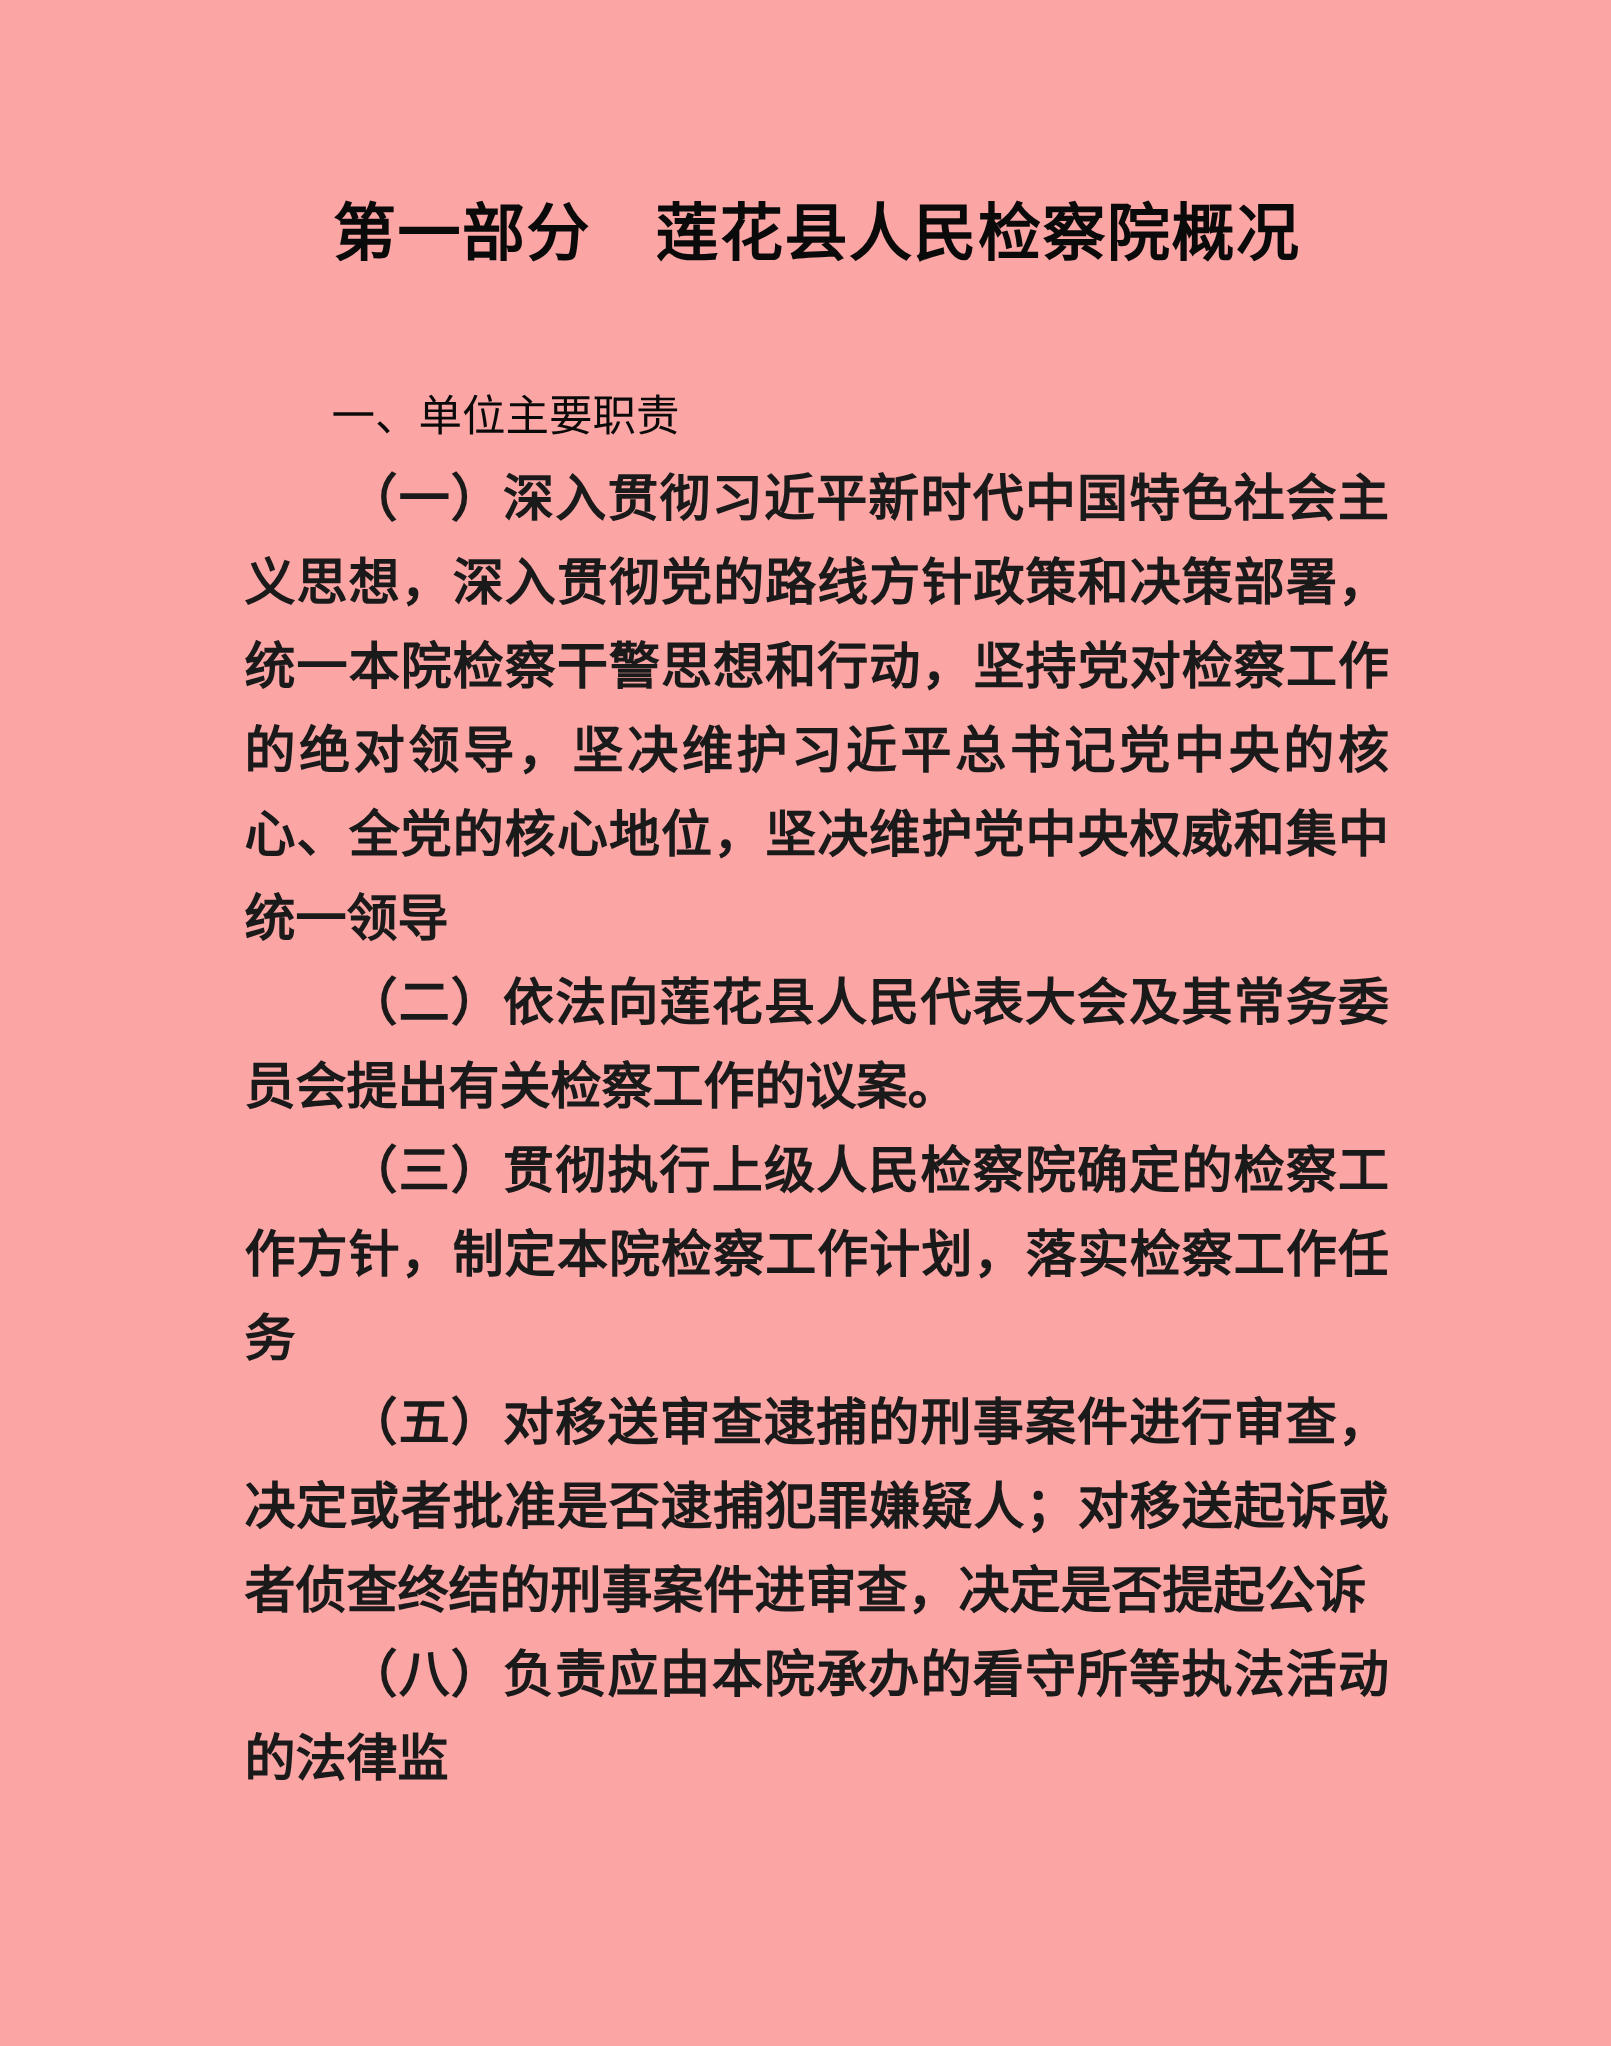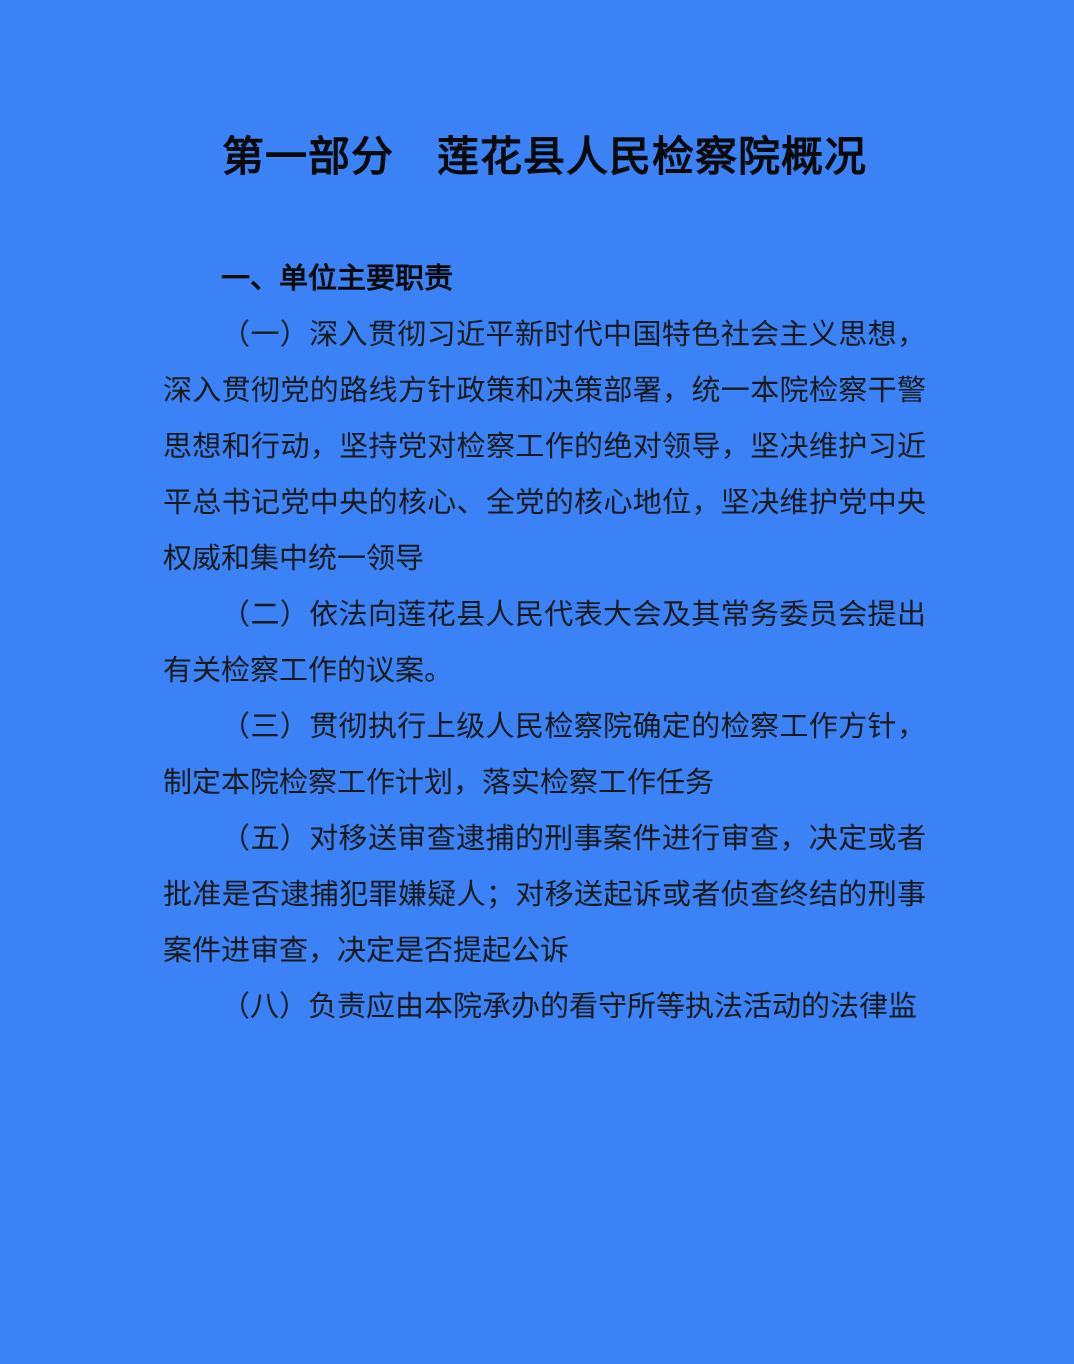--- a/index.html
+++ b/index.html
@@ -5,21 +5,21 @@
   html, body {
     margin: 0;
     padding: 0;
     background: #ffffff;
   }
   .page {
     position: relative;
     width: 1074px;
     height: 1364px;
     margin: 0 auto;
-    background: #3b82f6;
+    background: #fca5a5;
     color: #111111;
     overflow: hidden;
     box-sizing: border-box;
     padding: 0 148px 0 163px;
   }
   .doc-title {
     margin: 0;
     padding-top: 128px;
     text-align: center;
     font-family: "Liberation Serif", "DejaVu Serif", serif;
@@ -28,33 +28,33 @@
     line-height: 58px;
     letter-spacing: 1px;
     color: #0a0a0a;
     white-space: nowrap;
   }
   .section-heading {
     margin: 0;
     margin-top: 70px;
     text-indent: 2em;
     font-family: "Liberation Sans", "DejaVu Sans", sans-serif;
-    font-weight: bold;
+    font-weight: normal;
     font-size: 29px;
     line-height: 44px;
     color: #0a0a0a;
   }
   .body-text {
     margin-top: 6px;
   }
   .body-text p {
     margin: 0;
     font-family: "Liberation Serif", "DejaVu Serif", serif;
-    font-weight: normal;
-    font-size: 29px;
+    font-weight: bold;
+    font-size: 34px;
     line-height: 56px;
     text-indent: 2em;
     text-align: justify;
     text-justify: inter-ideograph;
     color: #1a1a1a;
   }
 </style>
 </head>
 <body>
 

